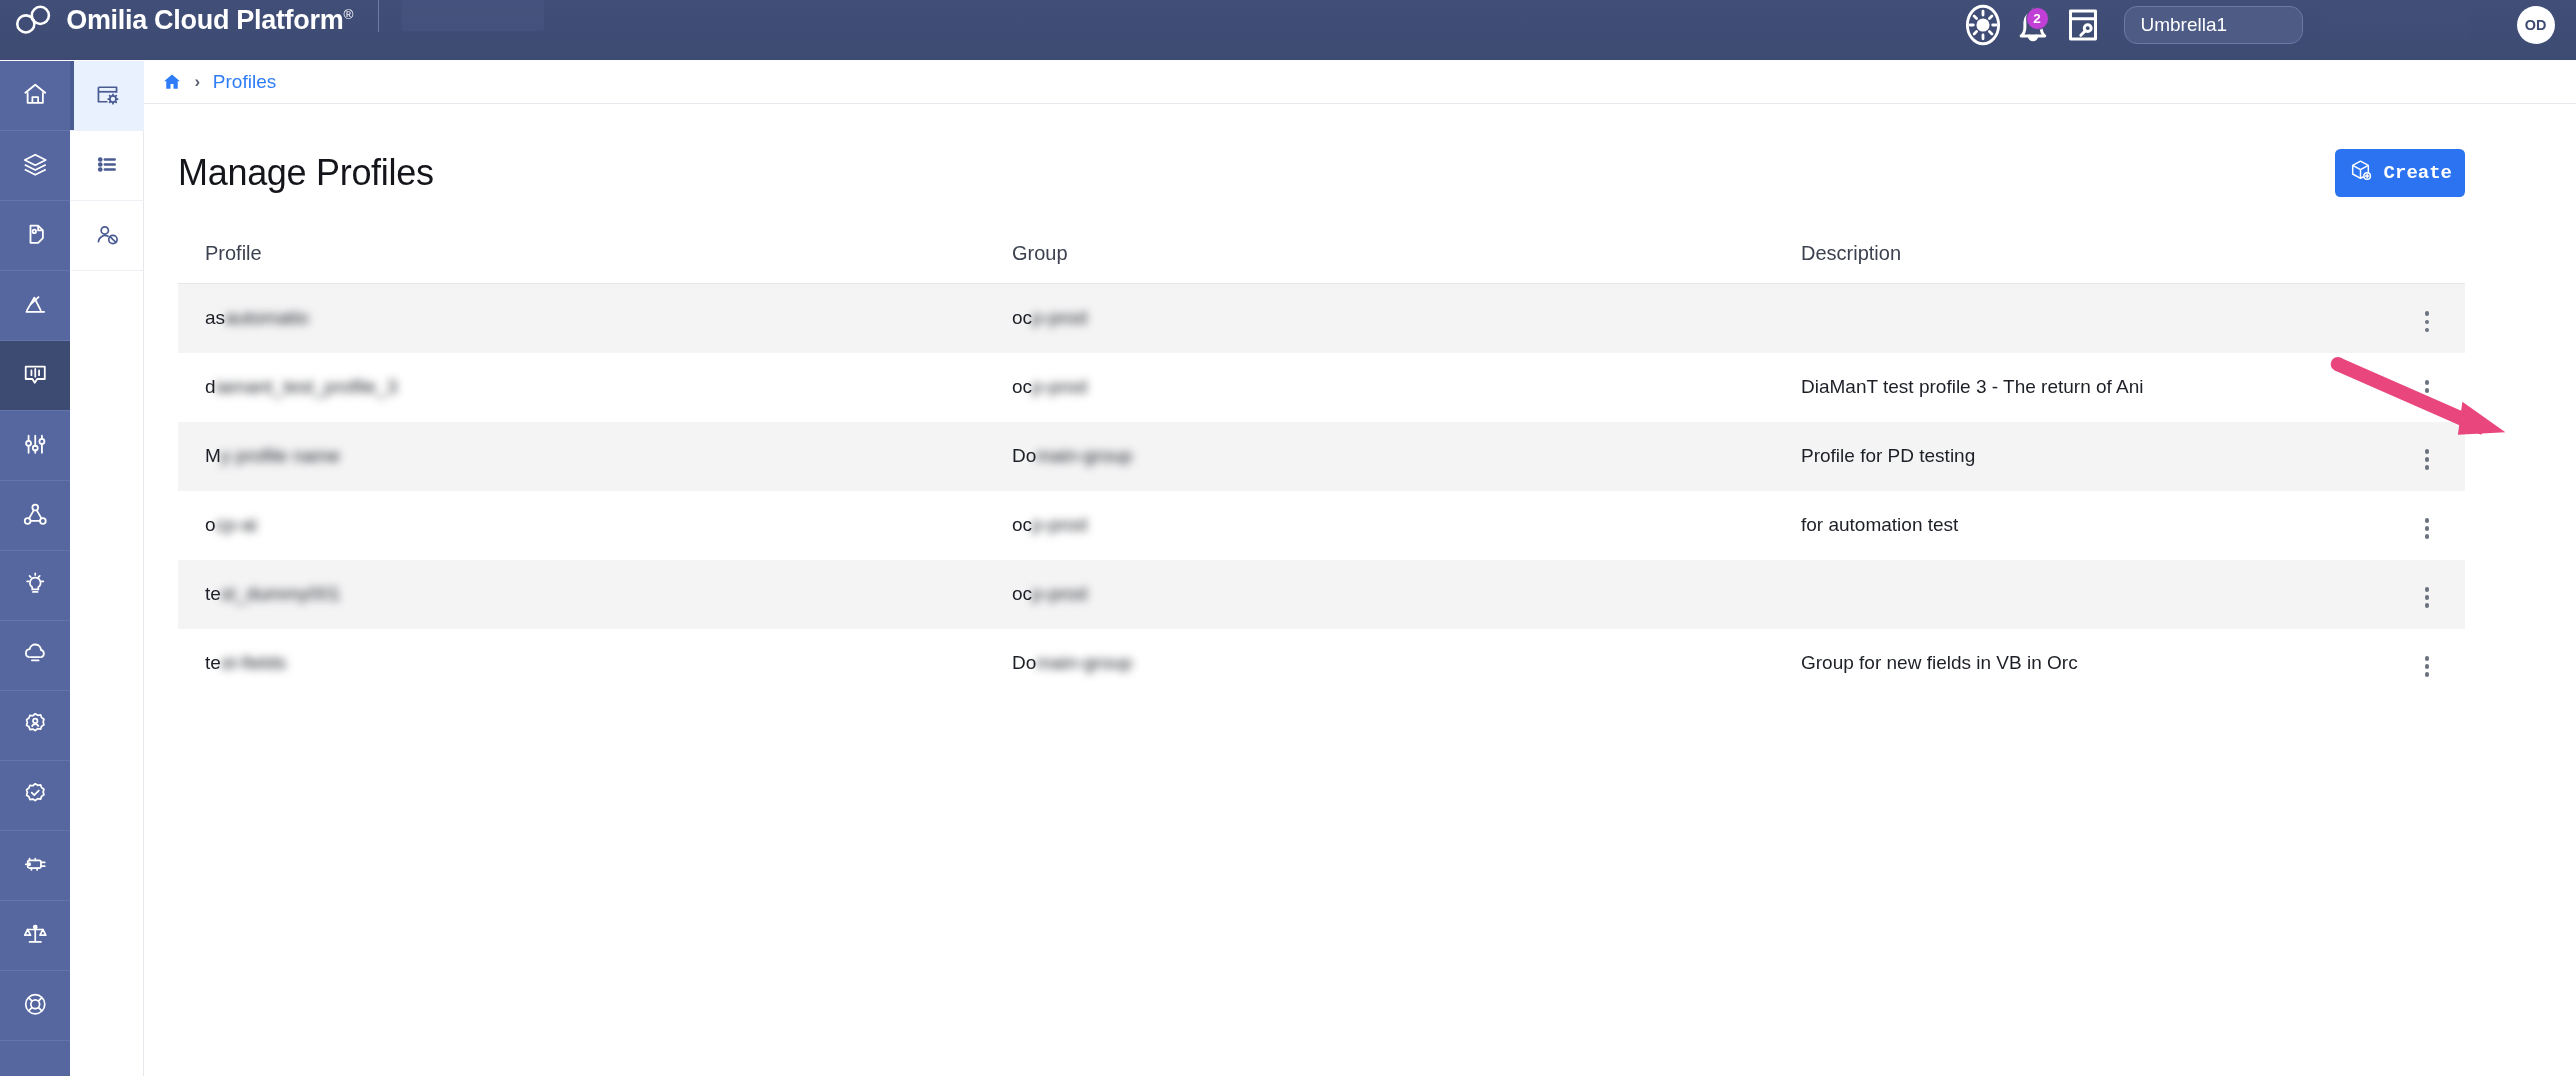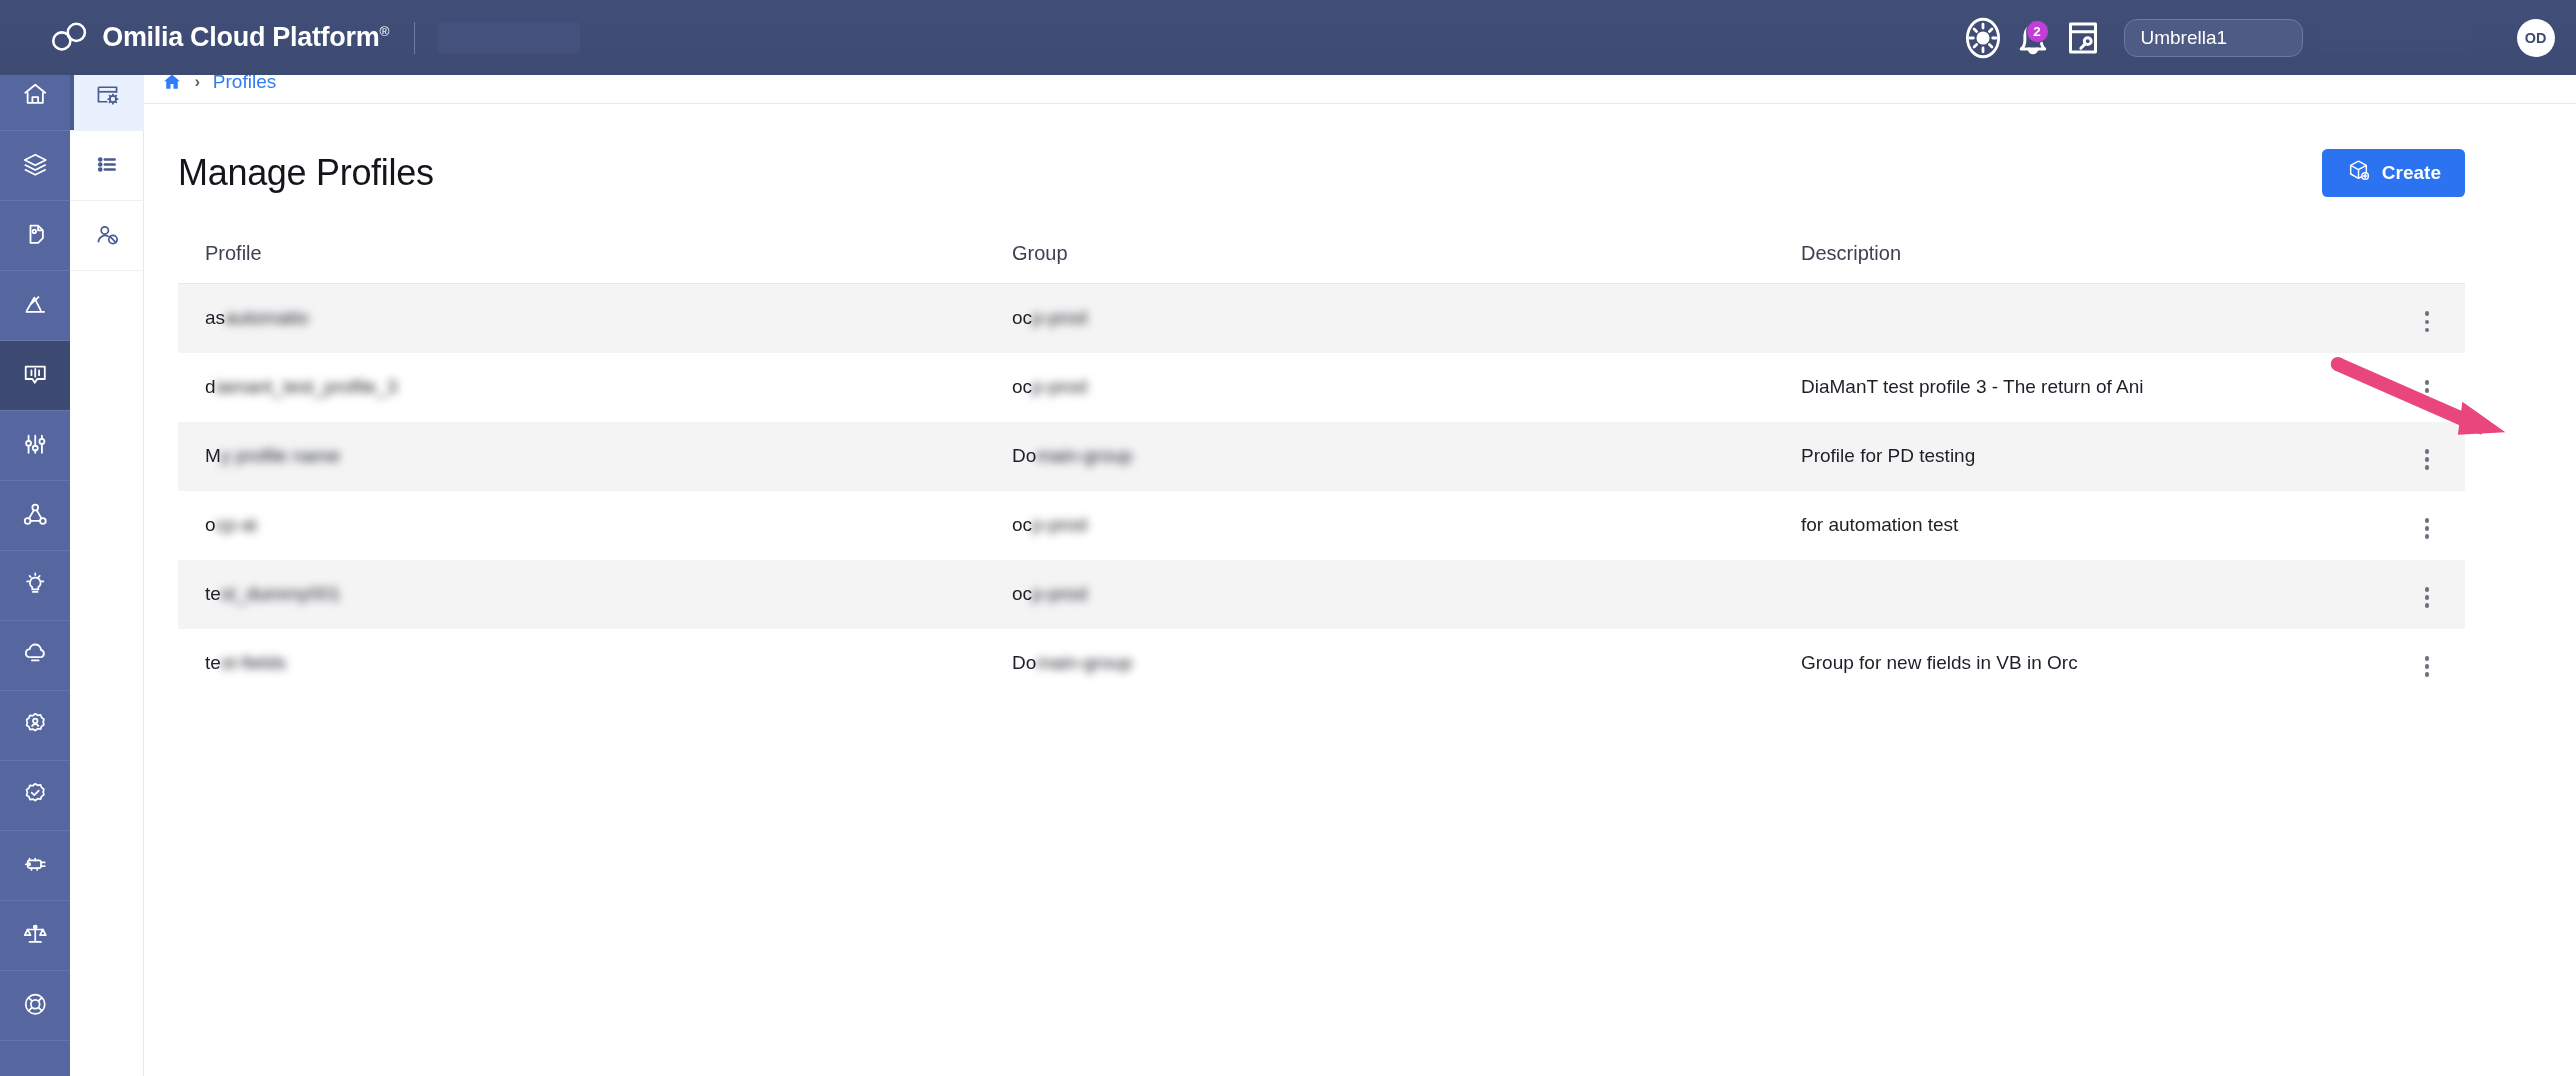--- a/index.html
+++ b/index.html
@@ -7,25 +7,24 @@
   html, body {
     width: 2576px; height: 1076px;
     font-family: "Liberation Sans", sans-serif;
     background: #ffffff;
     overflow: hidden;
   }
 
   
   .topbar {
     position: absolute; top: 0; left: 0;
-    width: 2576px; height: 75px;
+    width: 2576px; height: 60px;
     background: linear-gradient(180deg, #414f78 0%, #3d4a72 100%);
-    display: flex; align-items: center;
+    display: flex; align-items: flex-start;
     z-index: 40;
-    padding-left: 36px;
   }
   .brand { display: flex; align-items: center; padding-left: 12.6px; }
   .brand-logo { width: 41px; height: 41px; display: flex; align-items: center; justify-content: center; }
   .brand-title {
     color: #ffffff; font-size: 27px; font-weight: bold;
     letter-spacing: -0.3px; margin-left: 12.6px; white-space: nowrap;
   }
   .brand-title sup { font-size: 13.5px; vertical-align: super; font-weight: normal; }
   .brand-divider { width: 0.9px; height: 32px; background: #6e7ba6; margin-left: 25px; }
   .brand-ghost { width: 142px; height: 30.5px; background: #485681; border-radius: 3.6px; margin-left: 23px; opacity: .55; }
@@ -117,21 +116,21 @@
   .page-head {
     display: flex; align-items: center; justify-content: space-between;
     padding: 45px 111px 0 34px;
   }
   .page-title { font-size: 36px; font-weight: 400; color: #13151a; letter-spacing: -0.3px; }
   .btn-create {
     display: flex; align-items: center; gap: 10.8px;
     background: #2b73f0; color: #ffffff;
     font-size: 19px; font-weight: bold;
     border: none; border-radius: 5.4px;
-    height: 48px; padding: 0 24px; cursor: pointer;
+    height: 48px; padding: 0 13px; cursor: pointer; font-family: Liberation Mono, monospace;
   }
   .btn-create svg { width: 25px; height: 25px; }
 
   
   .table-wrap { margin: 29px 111px 0 34px; position: relative; }
   table { width: 100%; border-collapse: collapse; table-layout: fixed; }
   thead th {
     text-align: left; font-size: 20px; font-weight: 400; color: #3d4250;
     padding: 16px 0 18px 27px; border-bottom: 0.9px solid #e4e6ec;
   }

